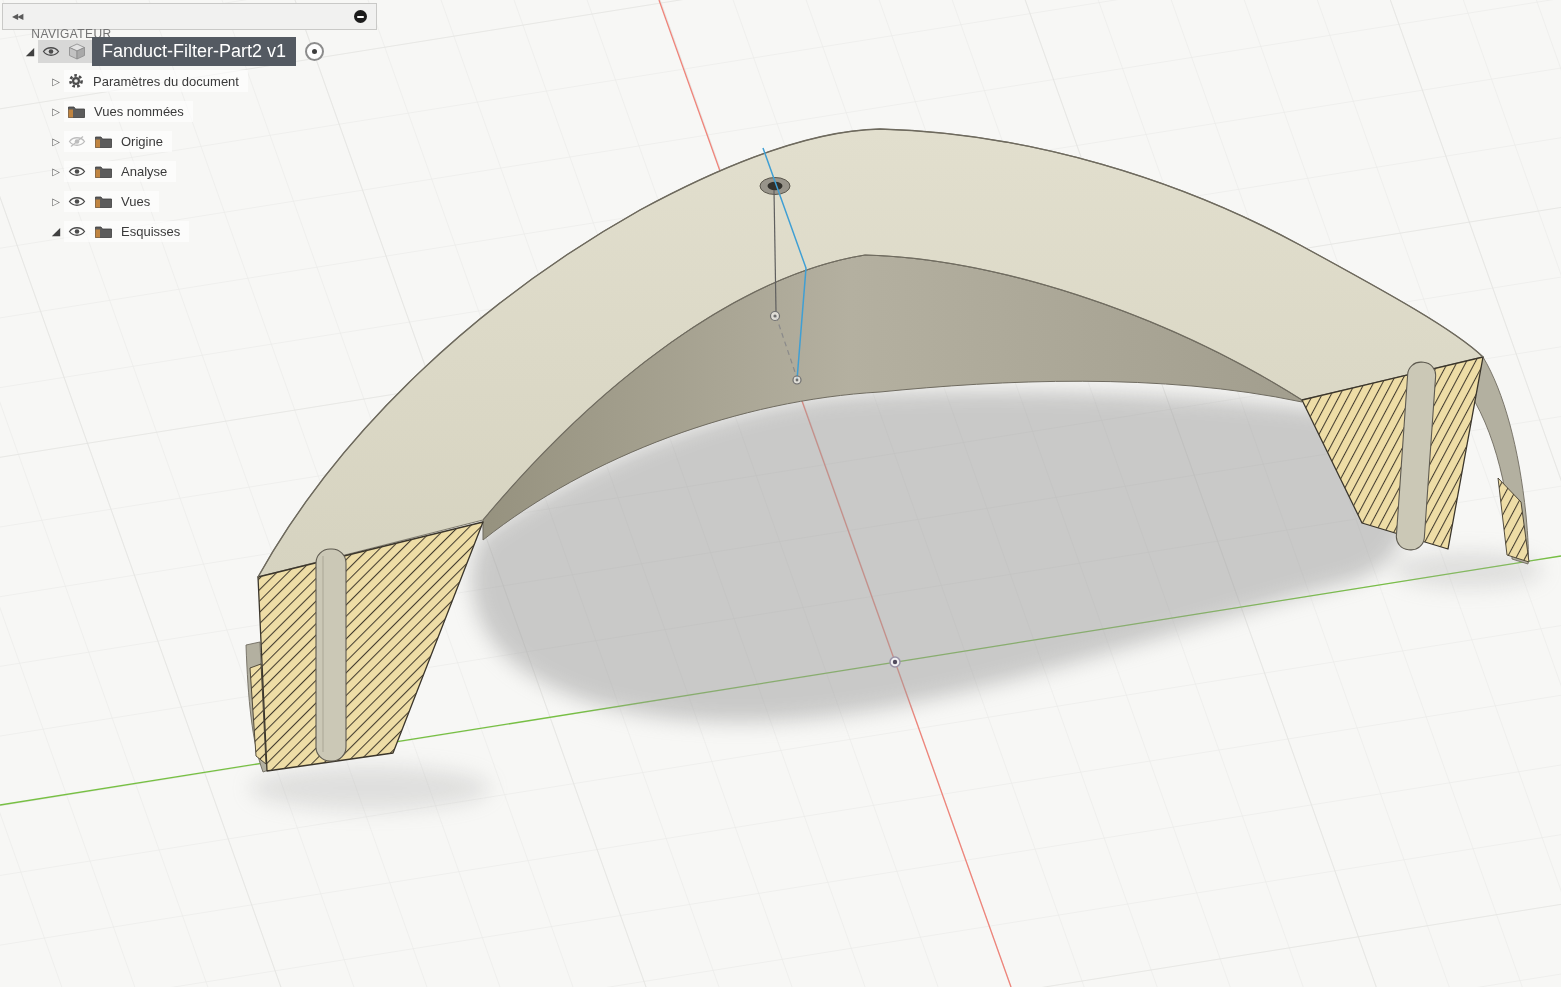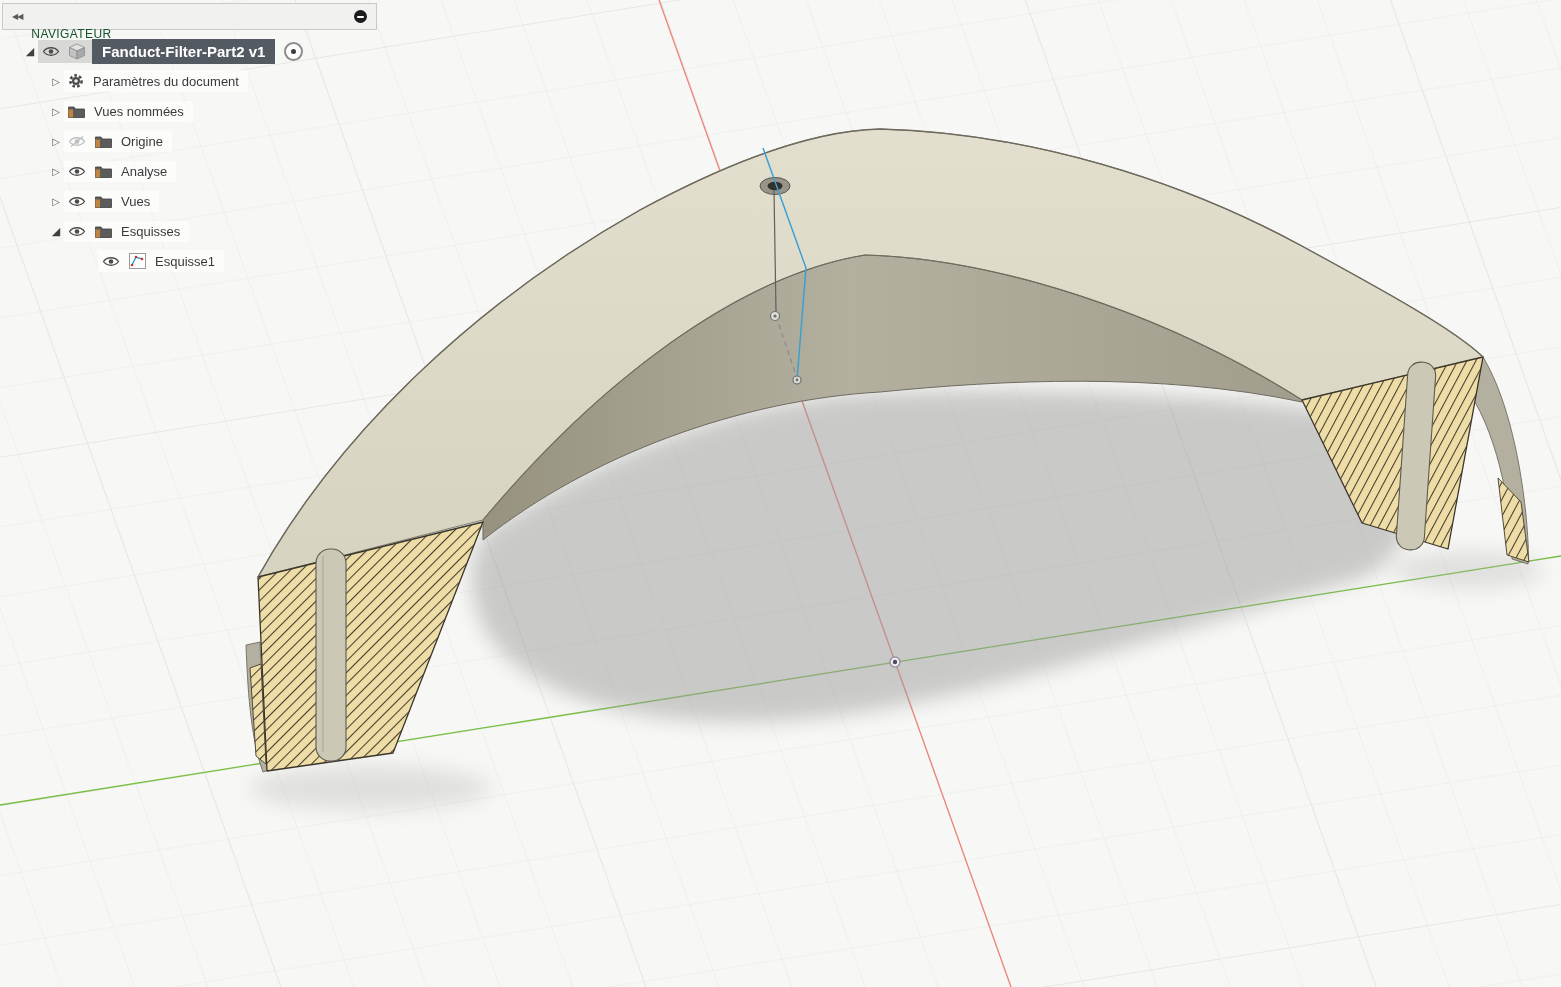--- a/index.html
+++ b/index.html
@@ -4,32 +4,32 @@
 <style>
   html,body{margin:0;padding:0;}
   body{font-family:"Liberation Sans","DejaVu Sans",sans-serif;background:#f7f7f5;}
   .stage{position:relative;width:1561px;height:987px;overflow:hidden;background:#f7f7f5;}
   .vp{position:absolute;inset:0;display:block;}
 
   
   .navigator{position:absolute;left:2px;top:3px;width:375px;z-index:10;}
   .nav-header{height:27px;background:#f1f1f0;border:1px solid #c9c9c7;display:flex;align-items:center;padding:0 9px;box-sizing:border-box;}
   .collapse{font-size:8px;color:#5a5a5a;letter-spacing:-1px;margin-right:9px;cursor:pointer;}
-  .nav-title{font-size:12px;color:#14532d;letter-spacing:.4px;flex:1;margin-top:34px;}
+  .nav-title{font-size:12px;color:#737373;letter-spacing:.4px;flex:1;margin-top:34px;}
   .panel-btn{width:13px;height:13px;border-radius:50%;background:#1c1c1c;display:flex;align-items:center;justify-content:center;cursor:pointer;}
   .panel-btn .bar{width:7px;height:2px;background:#fff;border-radius:1px;}
 
   .tree{margin-top:6px;}
   .row{height:30px;display:flex;align-items:center;font-size:13px;color:#3a3a3a;}
   .arrow{width:16px;text-align:center;font-size:10px;color:#5f5f5f;cursor:pointer;flex:0 0 16px;}
   .arrow.filled{color:#404040;font-size:11px;}
   .chip{display:inline-flex;align-items:center;gap:9px;background:rgba(255,255,255,.62);padding:3px 9px 3px 4px;cursor:default;justify-content:flex-end;}
   .chip-gray{display:inline-flex;align-items:center;gap:8px;background:rgba(204,204,204,.72);padding:3px 6px 3px 4px;}
   .lbl{white-space:nowrap;}
-  .root-lbl{background:#545a62;color:#fff;font-weight:700;font-size:15px;padding:4px 10px;white-space:nowrap;}
+  .root-lbl{background:#545a62;color:#fff;font-weight:400;font-size:18px;padding:4px 10px;white-space:nowrap;}
   .ico{display:inline-flex;align-items:center;justify-content:center;}
   .ml-root{margin-left:20px;}
   .ml-1{margin-left:46px;}
   .ml-2{margin-left:96px;}
   .target{width:15px;height:15px;border-radius:50%;border:2px solid #8c8c8c;background:rgba(255,255,255,.85);margin-left:9px;display:flex;align-items:center;justify-content:center;cursor:pointer;}
   .target-dot{width:5px;height:5px;border-radius:50%;background:#3d3d3d;}
 </style>
 </head>
 <body>
 
@@ -257,37 +257,17 @@
           <span class="ico">
             <svg width="17" height="13" viewBox="0 0 17 13">
                 <path d="M0.5 2 L6 2 L7.5 4 L16.5 4 L16.5 12.5 L0.5 12.5 Z" fill="#5c5c5c" stroke="#3e3e3e" stroke-width="0.8"></path>
                 <rect x="0.5" y="4.5" width="4.5" height="8" fill="#c08440"></rect>
               </svg>
           </span>
           <span class="lbl">Esquisses</span>
         </span>
       </div>
 
-      <div class="row">
-        <span class="chip ml-2">
-          <span class="ico">
-            <svg width="18" height="11" viewBox="0 0 18 11">
-                <path d="M1.5 5.5 C5 .5 13 .5 16.5 5.5 C13 10.5 5 10.5 1.5 5.5 Z" fill="none" stroke="#4c4c4c" stroke-width="1.3"></path>
-                <circle cx="9" cy="5.5" r="2.3" fill="#4c4c4c"></circle>
-              </svg>
-          </span>
-          <span class="ico">
-            <svg width="17" height="16" viewBox="0 0 17 16">
-                <rect x="0.5" y="0.5" width="16" height="15" fill="#fff" stroke="#9a9a9a"></rect>
-                <path d="M3 12 L7 4 L13 6" fill="none" stroke="#2d9fd8" stroke-width="1.4"></path>
-                <circle cx="3" cy="12" r="1.3" fill="#cc3333"></circle>
-                <circle cx="7" cy="4" r="1.3" fill="#cc3333"></circle>
-                <circle cx="13" cy="6" r="1.3" fill="#cc3333"></circle>
-              </svg>
-          </span>
-          <span class="lbl">Esquisse1</span>
-        </span>
-      </div>
 
 
     </div>
   </div>
 </div>
 
 </body></html>

